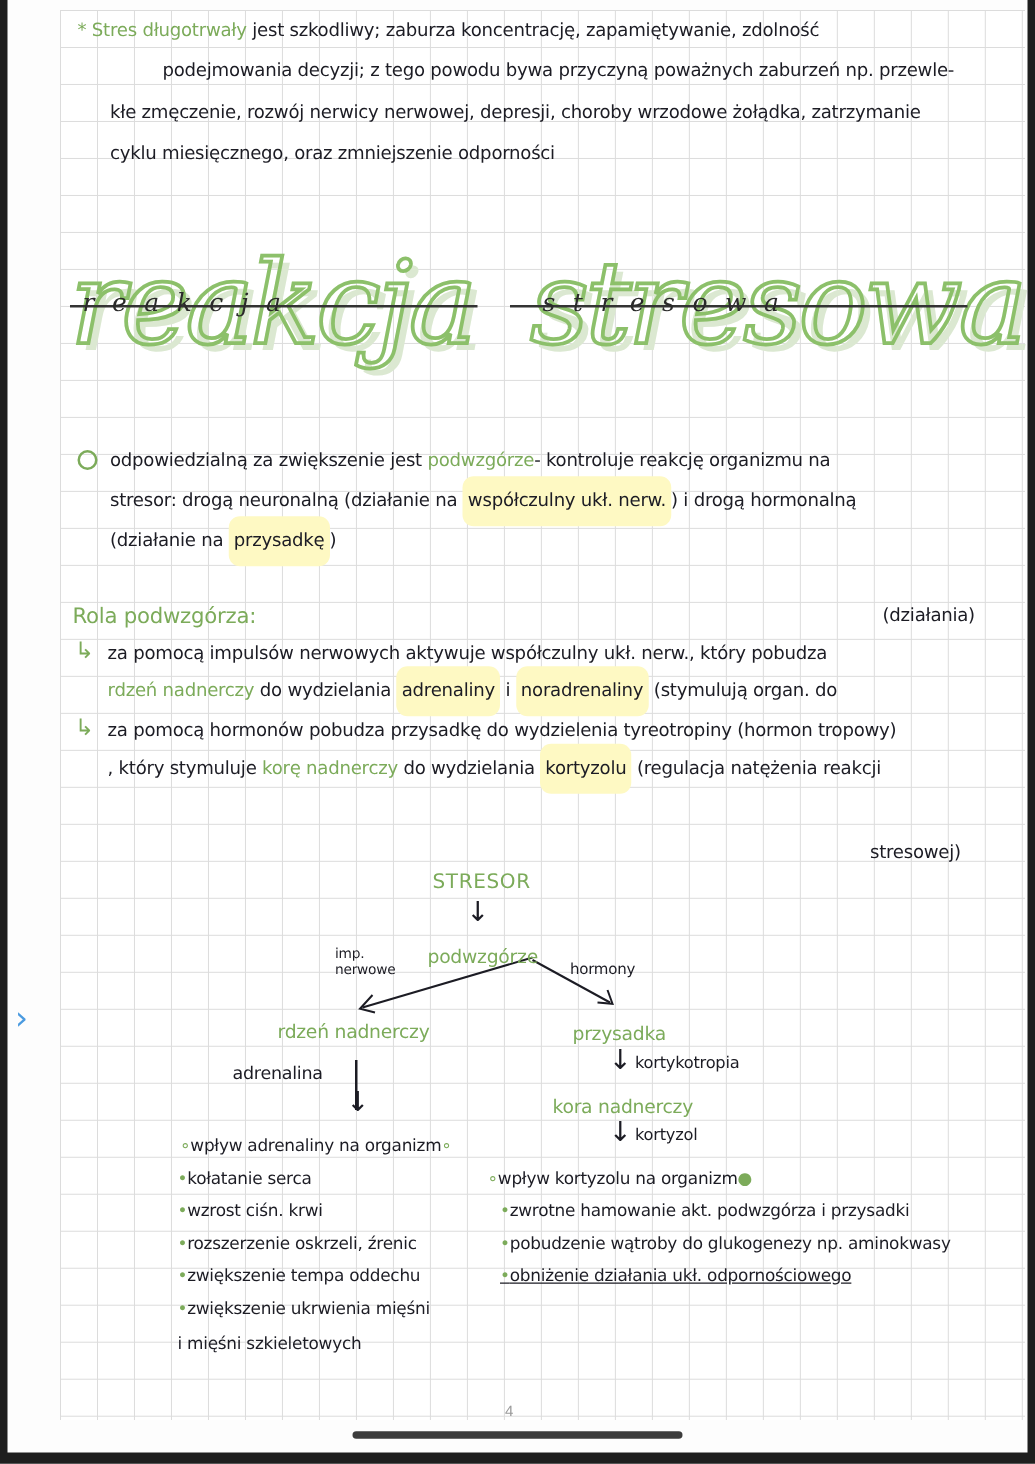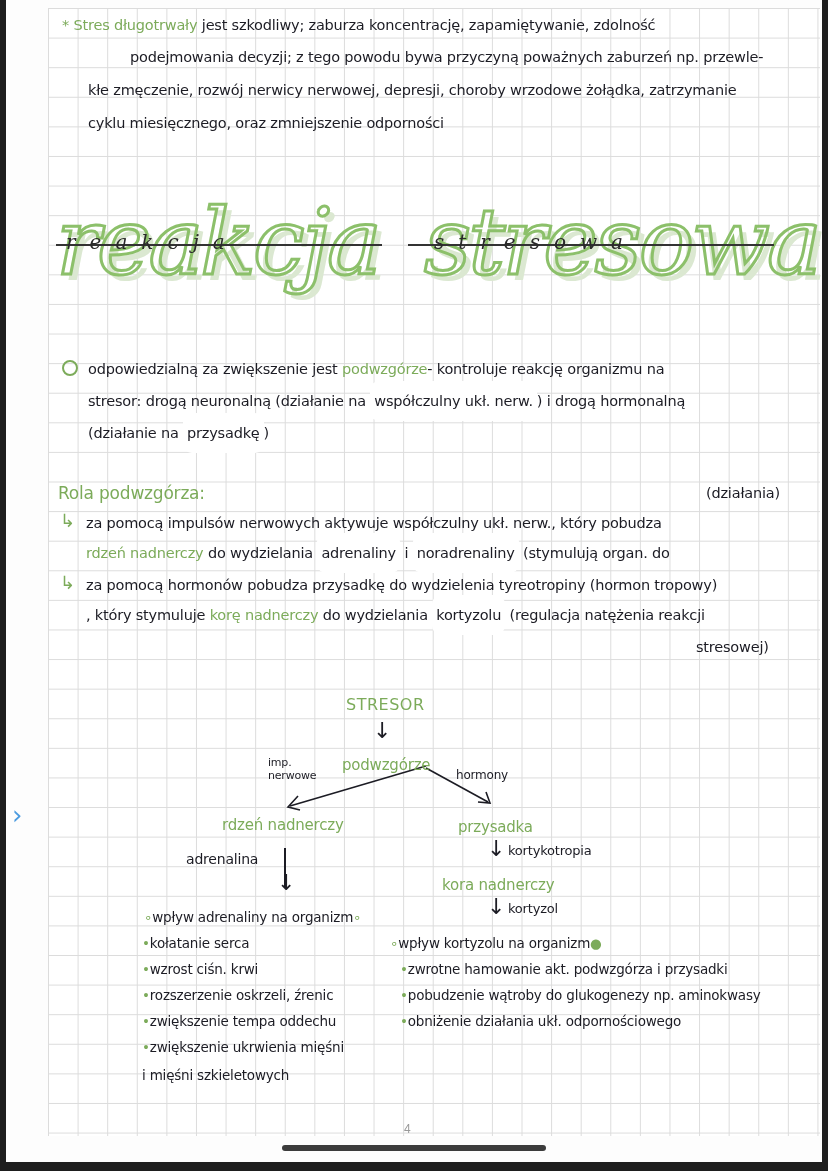--- a/index.html
+++ b/index.html
@@ -25,21 +25,21 @@
     position: absolute;
     font-family: "DejaVu Sans", sans-serif;
     color: #1c1c24;
     font-size: 14.5px;
     line-height: 26px;
     white-space: nowrap;
     letter-spacing: -0.2px;
   }
   .green { color: #7cab5a; }
   .hl {
-    background: #ffffff; border-radius: 9px; padding: 12px 4px;
+    background: #fef9c3; border-radius: 9px; padding: 12px 4px;
   }
   .title-wrap {
     position: absolute; left: 48px; top: 160px; width: 772px; height: 190px;
   }
   .title-big {
     position: absolute; top: 28px;
     font-family: "DejaVu Serif", serif;
     font-style: italic;
     font-size: 92px; line-height: 110px;
     color: transparent;
@@ -135,21 +135,21 @@
 
 <div class="arrow-mark" style="left:60px;top:572px;">↳</div>
 <div class="txt" style="left:86px;top:572px;">za pomocą hormonów pobudza przysadkę do wydzielenia tyreotropiny (hormon tropowy)</div>
 <div class="txt" style="left:86px;top:602px;">
   <span>, który stymuluje</span>
   <span class="green">korę nadnerczy</span>
   <span>do wydzielania</span>
   <span class="hl">kortyzolu</span>
   <span>(regulacja natężenia reakcji</span>
 </div>
-<div class="txt" style="left:696px;top:634px;">stresowej)</div>
+<div class="txt" style="left:696px;top:669px;">stresowej)</div>
 
 <svg style="position:absolute;left:0;top:0;" width="828" height="1171">
   <line x1="426" y1="766" x2="290" y2="806" stroke="#1c1c24" stroke-width="1.6"></line>
   <polyline points="298,796 288,807 300,810" fill="none" stroke="#1c1c24" stroke-width="1.6"></polyline>
   <line x1="426" y1="768" x2="488" y2="802" stroke="#1c1c24" stroke-width="1.6"></line>
   <polyline points="478,802 490,803 486,792" fill="none" stroke="#1c1c24" stroke-width="1.6"></polyline>
 </svg>
 
 <div class="txt green" style="left:346px;top:692px;font-size:16px;letter-spacing:0.5px;">STRESOR</div>
 <div class="down-arrow" style="left:373px;top:718px;">↓</div>
@@ -177,17 +177,17 @@
 <div class="txt" style="left:142px;top:982px;font-size:13.5px;"><span class="dot">•</span><span>rozszerzenie oskrzeli, źrenic</span></div>
 <div class="txt" style="left:142px;top:1008px;font-size:13.5px;"><span class="dot">•</span><span>zwiększenie tempa oddechu</span></div>
 <div class="txt" style="left:142px;top:1034px;font-size:13.5px;"><span class="dot">•</span><span>zwiększenie ukrwienia mięśni</span></div>
 <div class="txt" style="left:142px;top:1062px;font-size:13.5px;">i mięśni szkieletowych</div>
 
 <div class="txt" style="left:390px;top:930px;font-size:13.5px;">
   <span class="dot">∘</span><span>wpływ kortyzolu na organizm</span><span class="dot">●</span>
 </div>
 <div class="txt" style="left:400px;top:956px;font-size:13.5px;text-align:right;"><span class="dot">•</span><span>zwrotne hamowanie akt. podwzgórza i przysadki</span></div>
 <div class="txt" style="left:400px;top:982px;font-size:13.5px;"><span class="dot">•</span><span>pobudzenie wątroby do glukogenezy np. aminokwasy</span></div>
-<div class="txt" style="left:400px;top:1008px;font-size:13.5px;"><span class="dot">•</span><span>obniżenie działania ukł. odpornościowego</span></div>
+<div class="txt" style="left:400px;top:1008px;font-size:13.5px;text-decoration:underline;"><span class="dot">•</span><span>obniżenie działania ukł. odpornościowego</span></div>
 
 <div class="left-chevron">›</div>
 <div class="page-num">4</div>
 <div class="scroll-bar"></div>
 
 </body></html>

